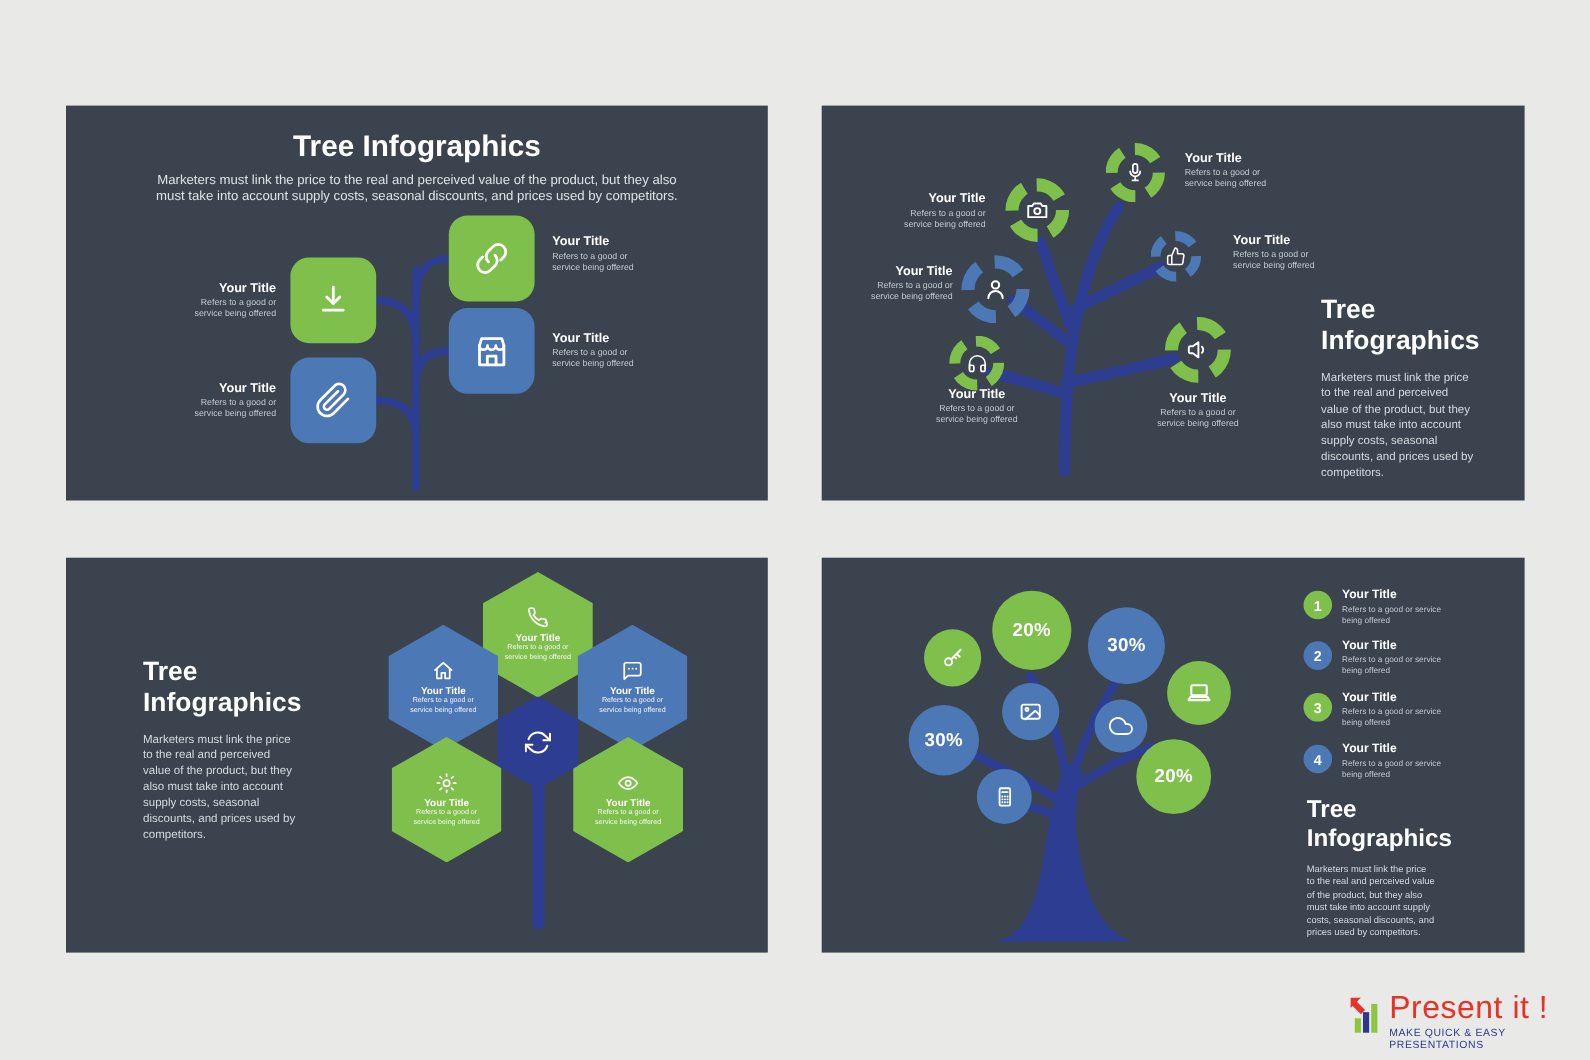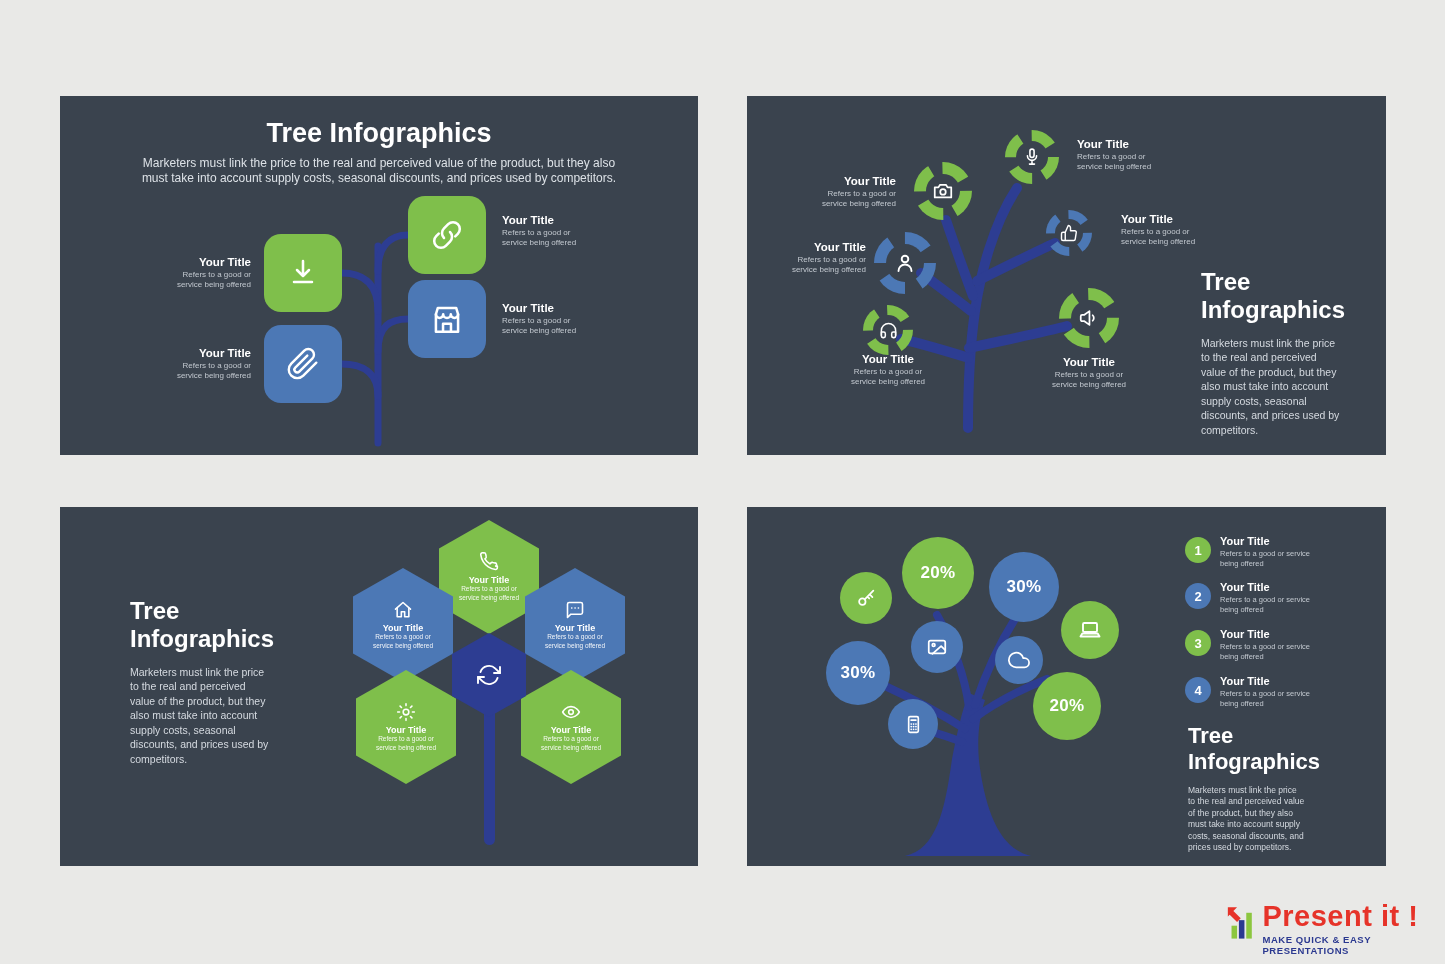--- a/index.html
+++ b/index.html
@@ -56,22 +56,22 @@
   .pct{color:#fff;font-weight:bold;font-size:17px;letter-spacing:.3px}
   .s4-row{position:absolute;display:flex;align-items:flex-start;gap:9px}
   .num-circle{width:26px;height:26px;border-radius:50%;flex:0 0 26px;margin-top:2px;
     display:flex;align-items:center;justify-content:center;color:#fff;font-weight:bold;font-size:13px}
   .s4-rowtext .lbl-desc{width:95px;font-size:7.5px}
   .s4-rowtext .lbl-title{font-size:11px}
   .s4-heading{position:absolute;color:#fff;font-weight:bold;font-size:22px;line-height:1.2;width:150px}
   .s4-body{position:absolute;color:#d5dae0;font-size:8.5px;line-height:1.35;width:118px}
   
   .logo{position:absolute;left:1226px;top:902px;display:flex;align-items:flex-start;gap:7px}
-  .logo-name{font-size:29px;font-weight:bold;color:var(--red);line-height:1;letter-spacing:.5px}
-  .logo-tagline{font-size:9.5px;font-weight:bold;color:var(--brandblue);letter-spacing:.55px;margin-top:3px}
+  .logo-name{font-size:29px;font-weight:normal;color:var(--red);line-height:1;letter-spacing:.5px}
+  .logo-tagline{font-size:9.5px;font-weight:normal;color:var(--brandblue);letter-spacing:.55px;margin-top:3px}
   svg{display:block}
   .icon-stroke{stroke:#fff;fill:none;stroke-linecap:round;stroke-linejoin:round}
 </style>
 </head>
 <body>
 
 <section class="slide" style="left:60px;top:96px;width:638px;height:359px">
   <h1 class="s1-title">Tree Infographics</h1>
   <p class="s1-subtitle">Marketers must link the price to the real and perceived value of the product, but they also must take into account supply costs, seasonal discounts, and prices used by competitors.</p>
 

